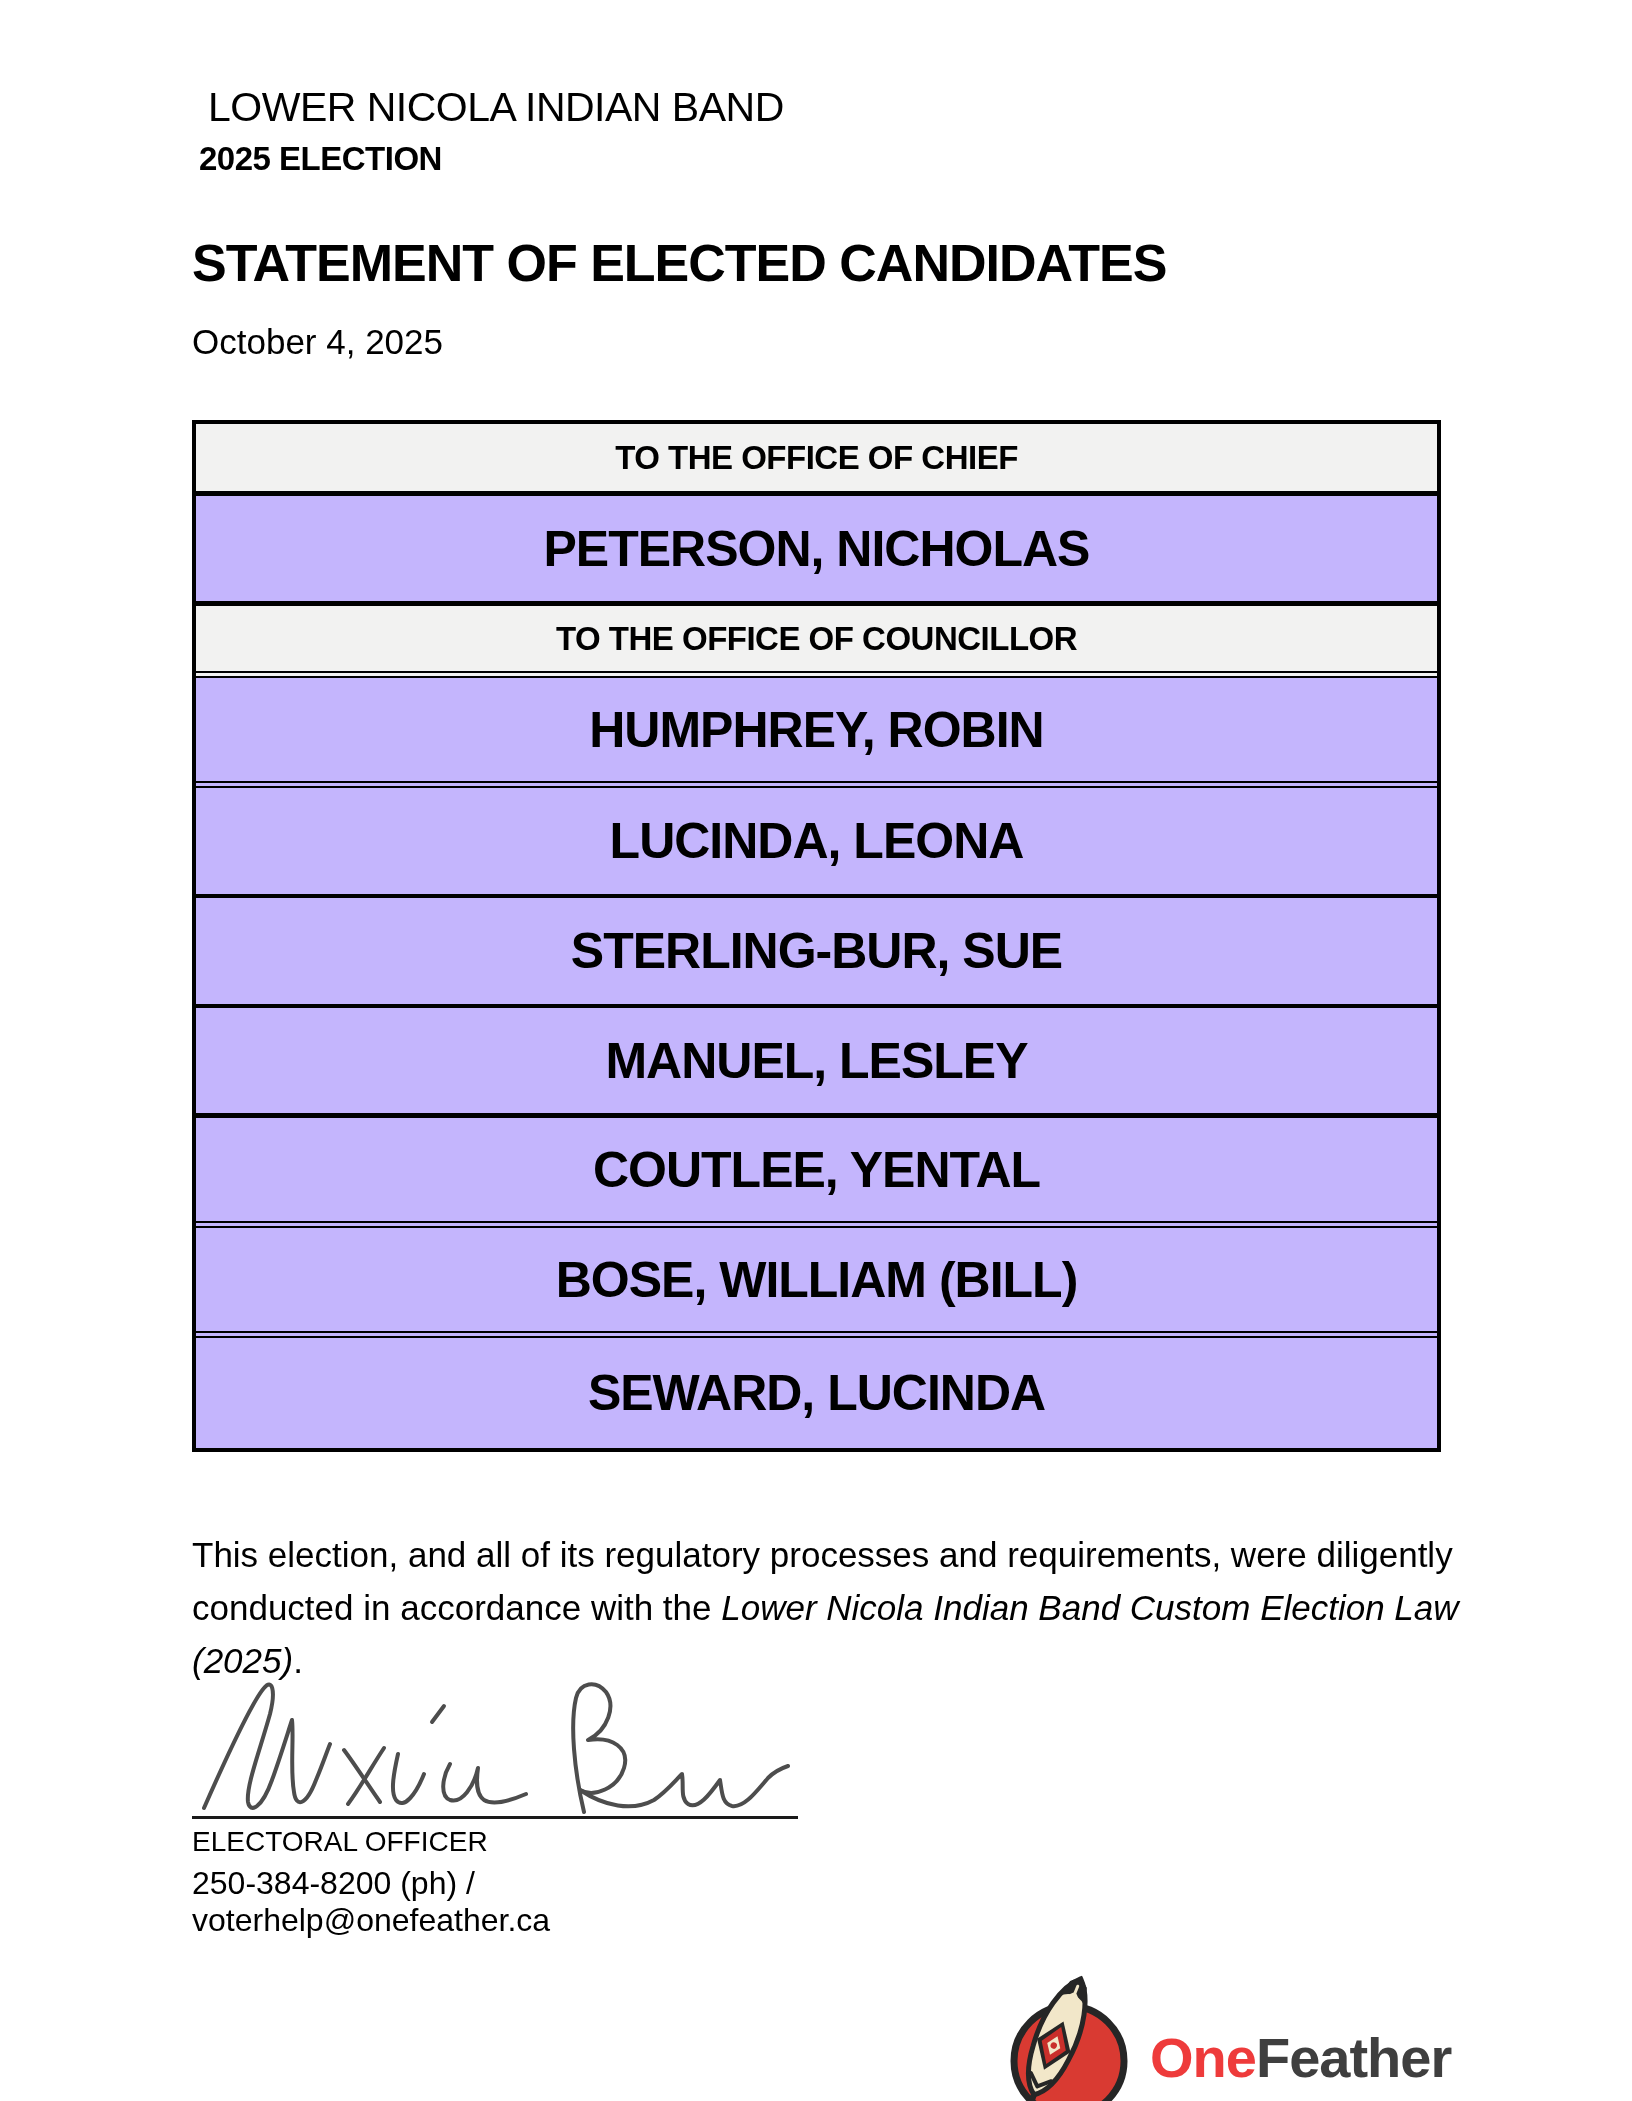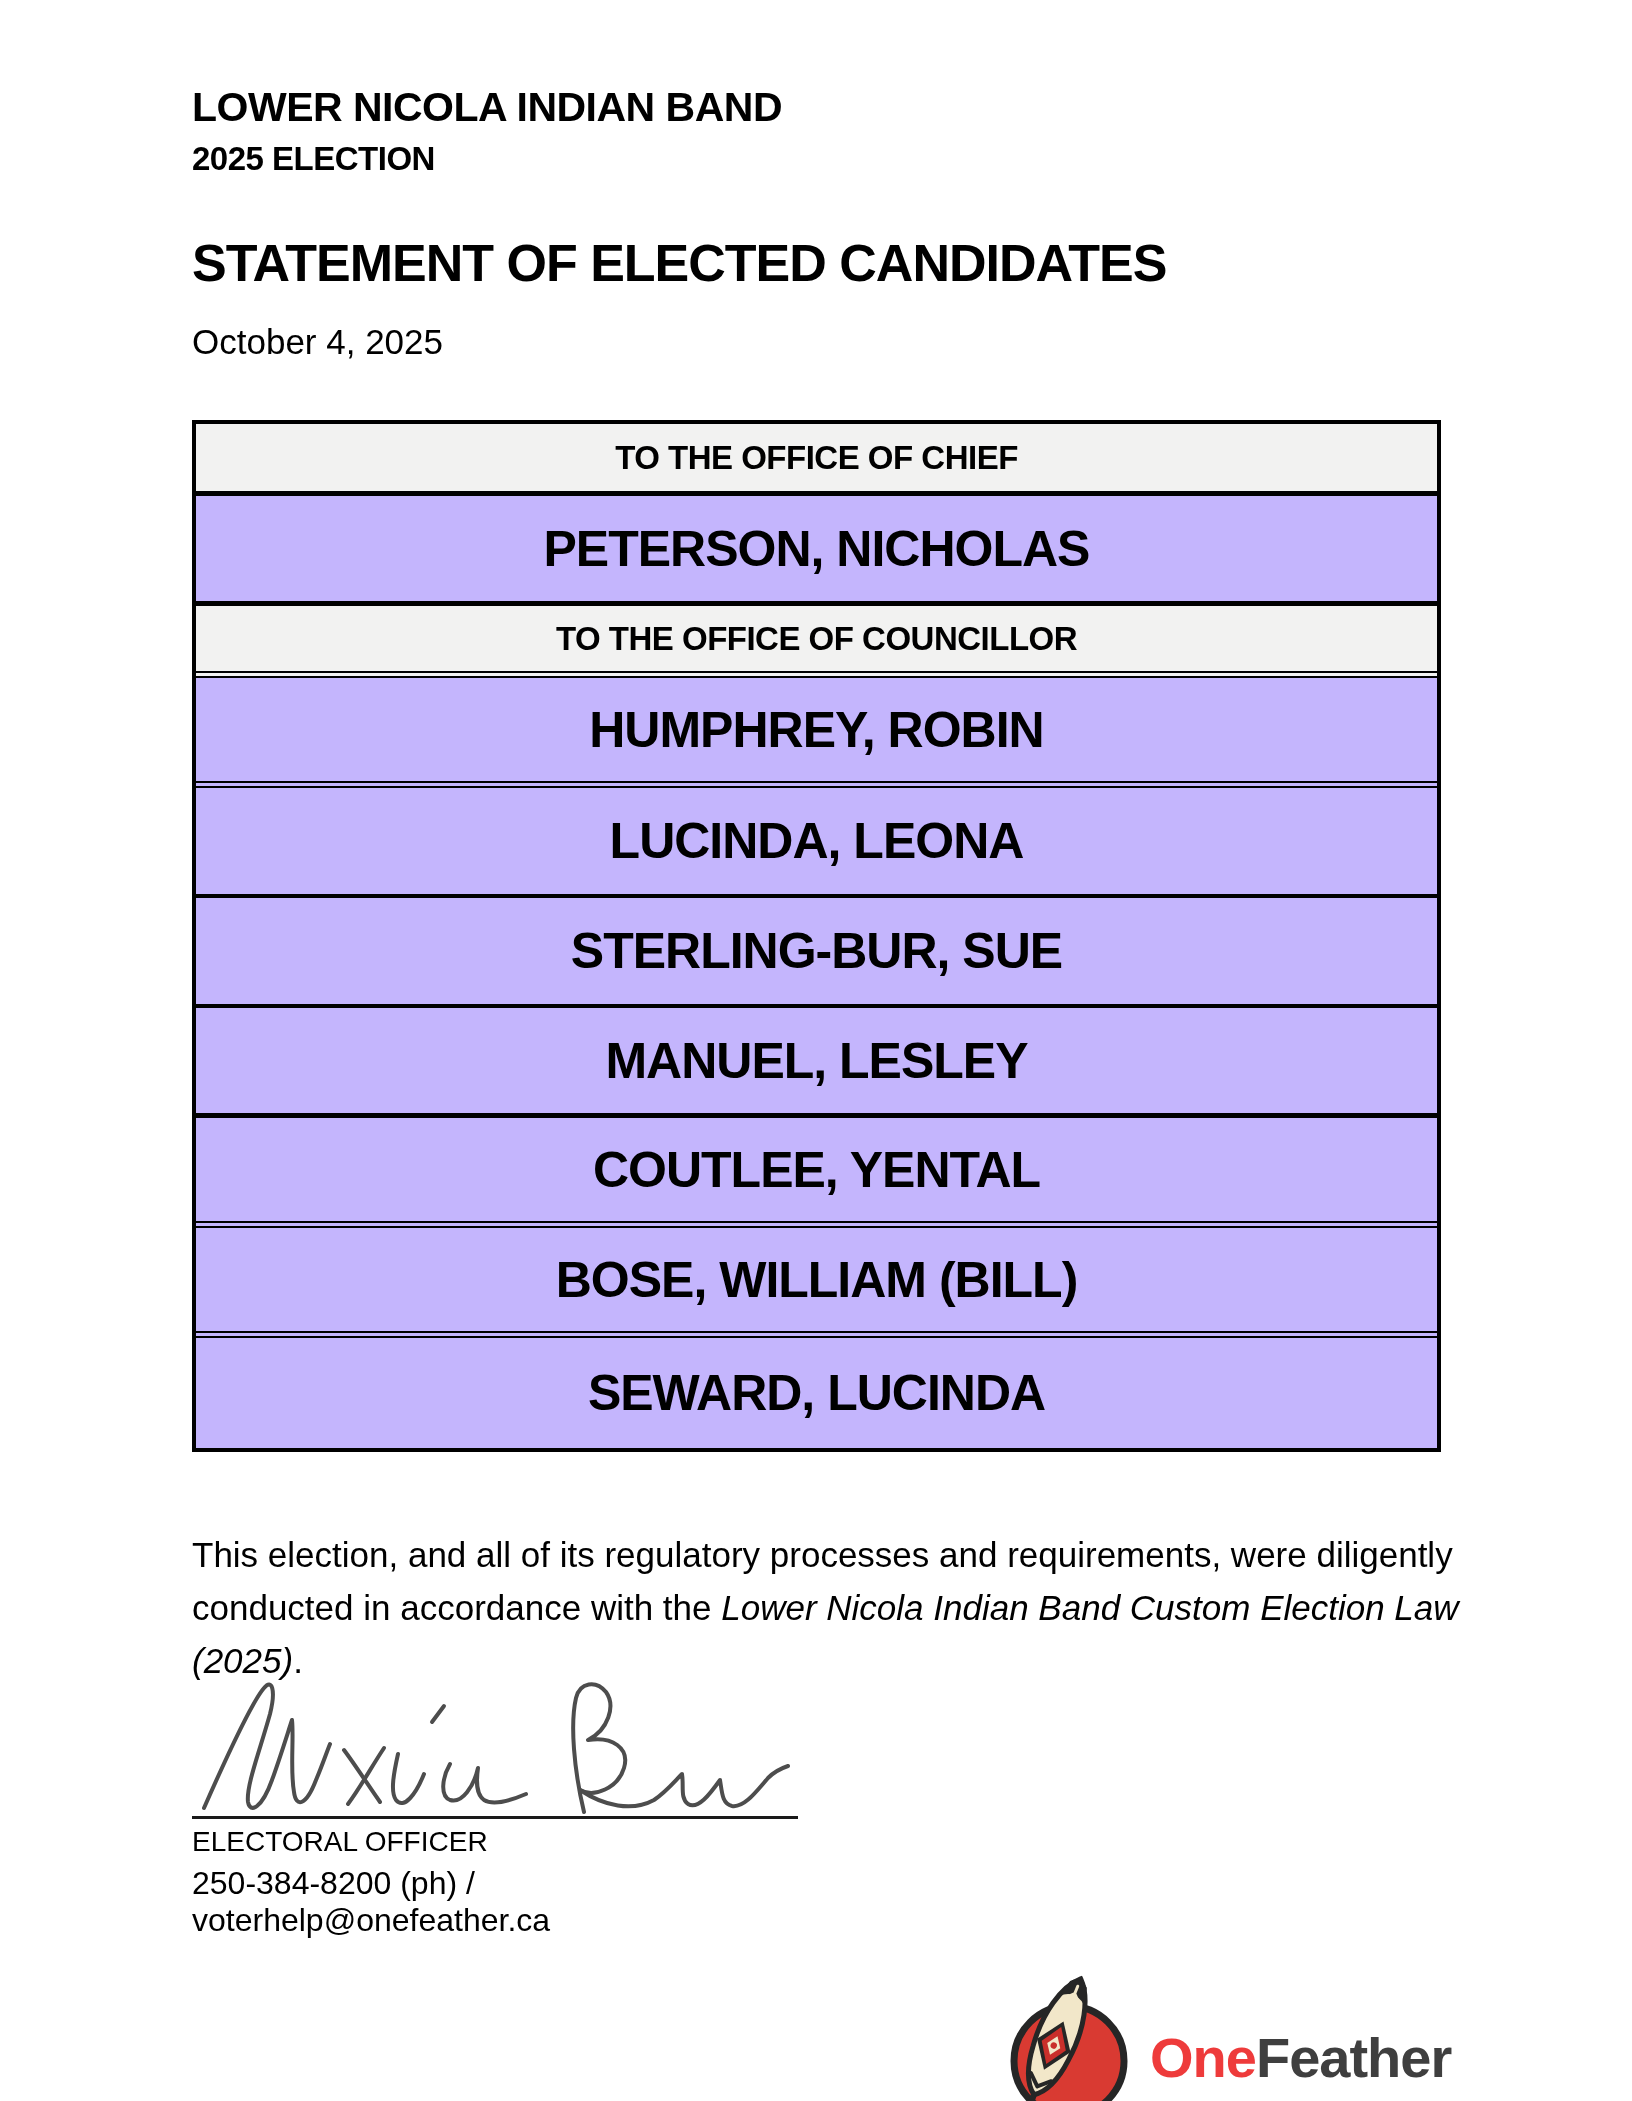--- a/index.html
+++ b/index.html
@@ -4,22 +4,22 @@
 <style>
   * { margin:0; padding:0; box-sizing:border-box; }
   html,body { background:#ffffff; }
   body { font-family:"Liberation Sans", sans-serif; color:#000; }
   .page {
     position:relative;
     width:1632px; height:2101px;
     background:#fff;
     overflow:hidden;
   }
-  .org-title   { position:absolute; left:192px; top:84px;  font-size:41px; font-weight:700; letter-spacing:-0.5px; }
-  .election    { position:absolute; left:192px; top:140px; font-size:33px; font-weight:700; letter-spacing:-0.5px; }
+  .org-title   { position:absolute; left:208px; top:84px;  font-size:41px; font-weight:400; letter-spacing:-0.5px; }
+  .election    { position:absolute; left:199px; top:140px; font-size:33px; font-weight:700; letter-spacing:-0.5px; }
   .doc-title   { position:absolute; left:192px; top:233px; font-size:52px; font-weight:700; letter-spacing:-1px; }
   .doc-date    { position:absolute; left:192px; top:322px; font-size:35px; }
 
   .etable {
     position:absolute; left:192px; top:420px; width:1249px;
     border:4px solid #000;
     background:#fff;
   }
   .row { display:flex; align-items:center; justify-content:center; text-align:center; }
   .row.section   { height:72px;  background:#f2f2f1; font-size:33px; font-weight:700; letter-spacing:-0.5px; }

